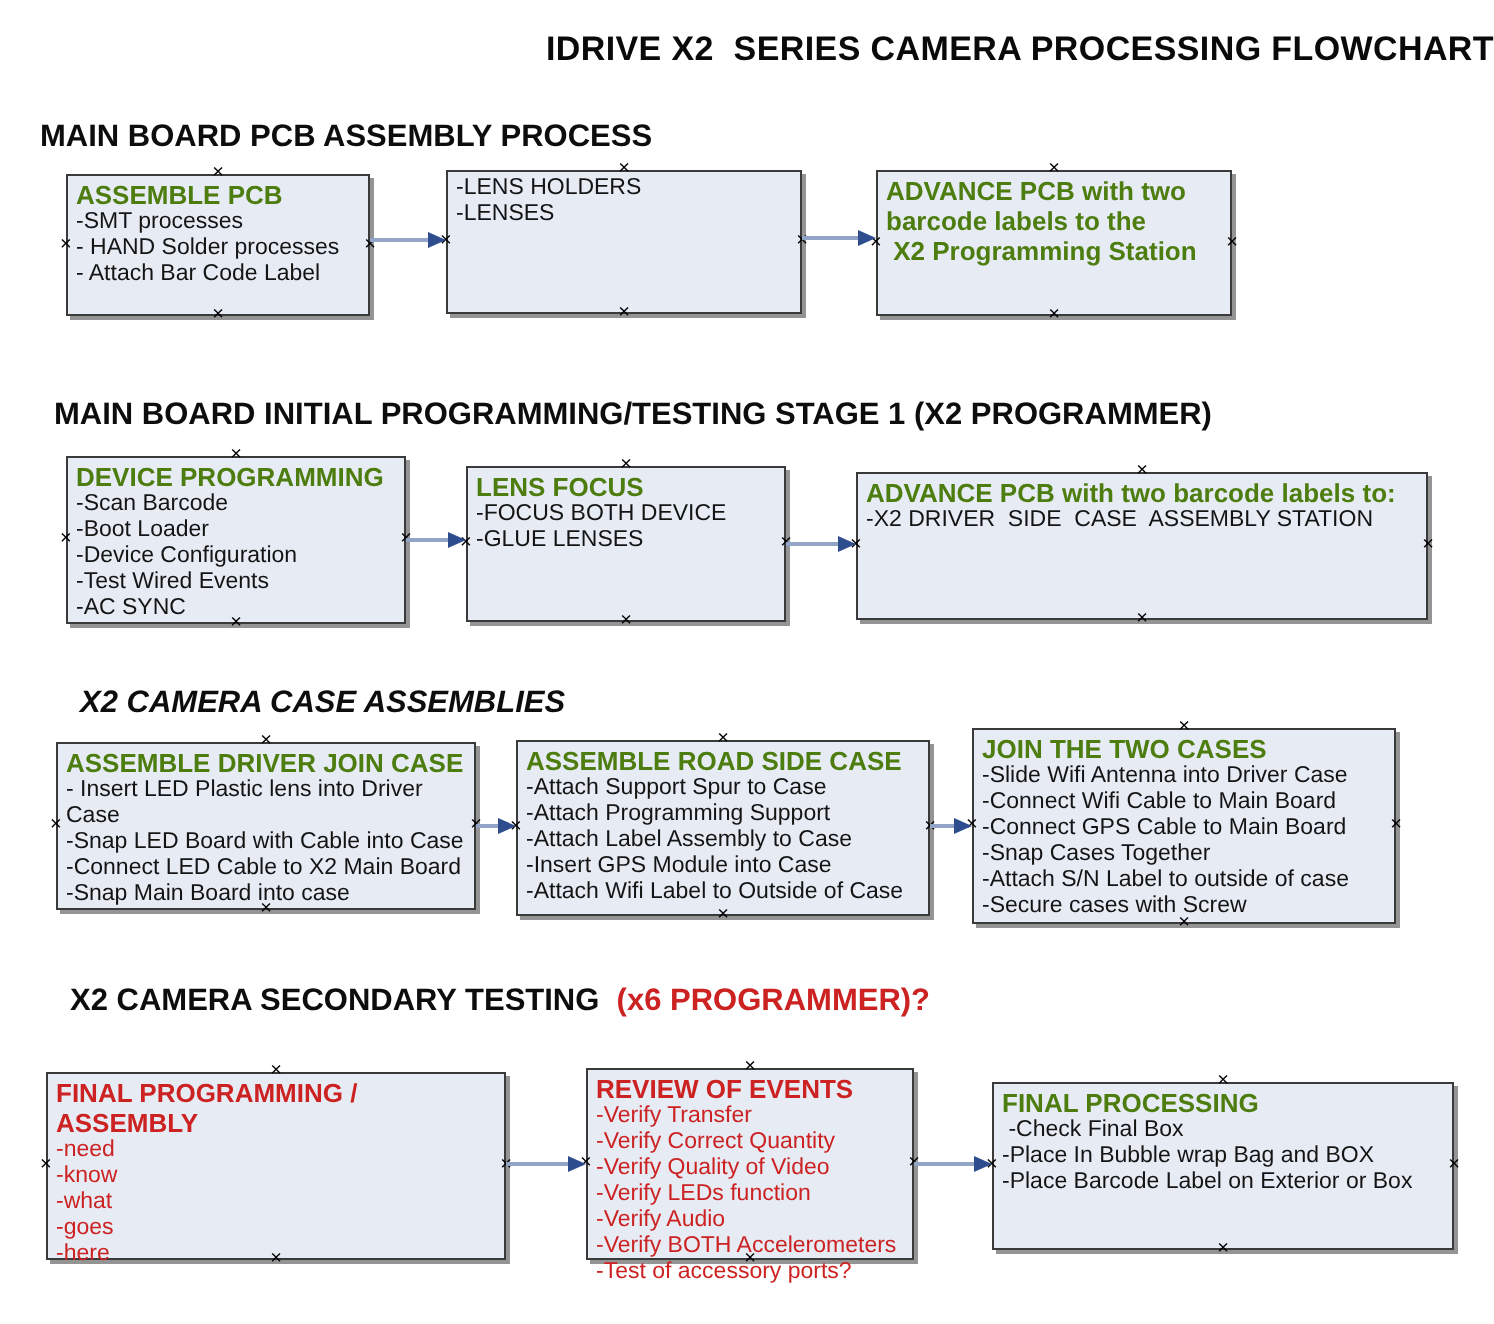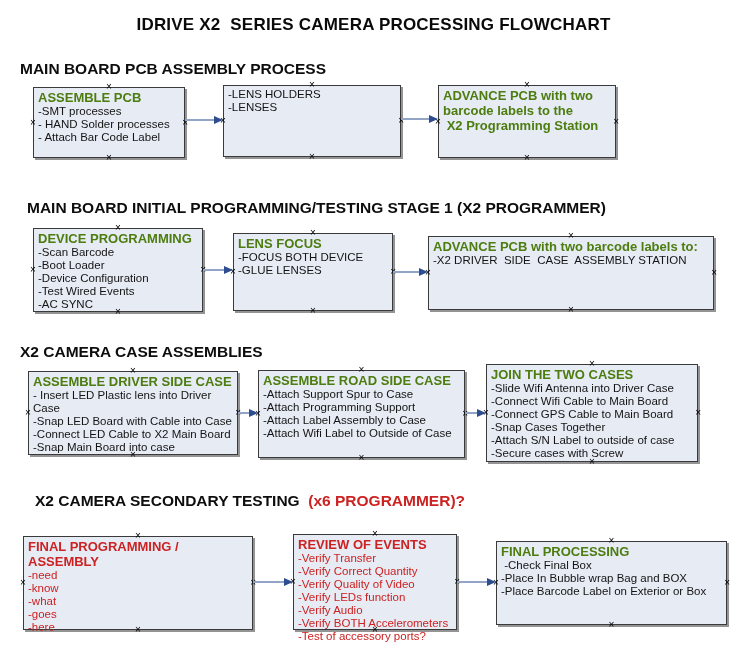--- a/index.html
+++ b/index.html
@@ -5,21 +5,21 @@
   :root{
     --fill:#e6ebf4; --bord:#3a3a3a; --shad:#949494;
     --cline:#93a5c6; --carrow:#2d4d8e; --red:#cc2222; --ink:#141414;
   }
   html,body{margin:0;padding:0;background:#fff;}
   #stage{
     position:relative;width:747px;height:662px;background:#fff;
     font-family:"Liberation Sans",sans-serif;color:var(--ink);overflow:hidden;
   }
   .title{
-    position:absolute;top:15px;left:0;width:747px;text-align:center;
+    position:absolute;top:15px;left:0;width:747px;text-align:right;
     font-size:17px;font-weight:bold;color:#0a0a0a;white-space:pre-wrap;letter-spacing:.2px;
   }
   .shead{
     position:absolute;font-size:15.5px;font-weight:bold;color:#0d0d0d;white-space:pre-wrap;
   }
   .shead .note{color:var(--red);}
   .fbox{
     position:absolute;box-sizing:border-box;background:var(--fill);
     border:1.5px solid var(--bord);box-shadow:2px 2px 0 var(--shad);
     padding:2px 4px 2px 4px;
@@ -130,39 +130,40 @@
 
   <div class="conn" style="left:203px;top:270px;width:30px;">
       <i class="cl"></i>
       <i class="ca"></i>
     </div>
   <div class="conn" style="left:393px;top:272px;width:35px;">
       <i class="cl"></i>
       <i class="ca"></i>
     </div>
 
-  <div class="shead" style="left:20px;top:343px;">X2 CAMERA CASE ASSEMBLIES</div>
+  <div class="shead" style="left:40px;top:343px;font-style:italic;">X2 CAMERA CASE ASSEMBLIES</div>
 
   <div class="fbox" style="left:28px;top:371px;width:210px;height:84px;">
-    <div class="bt">ASSEMBLE DRIVER SIDE CASE</div>
+    <div class="bt">ASSEMBLE DRIVER JOIN CASE</div>
     <div class="bi">- Insert LED Plastic lens into Driver Case</div>
     <div class="bi">-Snap LED Board with Cable into Case</div>
     <div class="bi">-Connect LED Cable to X2 Main Board</div>
     <div class="bi">-Snap Main Board into case</div>
   <span class="cp cp-t">×</span>
       <span class="cp cp-b">×</span>
       <span class="cp cp-l">×</span>
       <span class="cp cp-r">×</span>
     </div>
 
   <div class="fbox" style="left:258px;top:370px;width:207px;height:88px;">
     <div class="bt">ASSEMBLE ROAD SIDE CASE</div>
     <div class="bi">-Attach Support Spur to Case</div>
     <div class="bi">-Attach Programming Support</div>
     <div class="bi">-Attach Label Assembly to Case</div>
+    <div class="bi">-Insert GPS Module into Case</div>
     <div class="bi">-Attach Wifi Label to Outside of Case</div>
   <span class="cp cp-t">×</span>
       <span class="cp cp-b">×</span>
       <span class="cp cp-l">×</span>
       <span class="cp cp-r">×</span>
     </div>
 
   <div class="fbox" style="left:486px;top:364px;width:212px;height:98px;">
     <div class="bt">JOIN THE TWO CASES</div>
     <div class="bi">-Slide Wifi Antenna into Driver Case</div>

